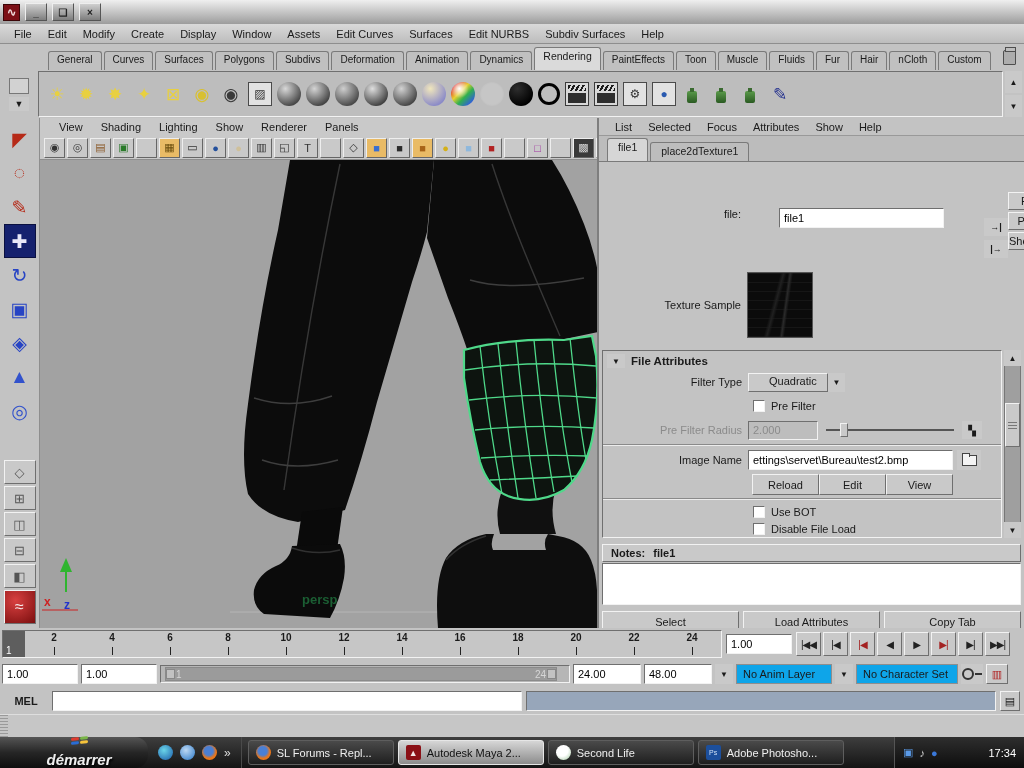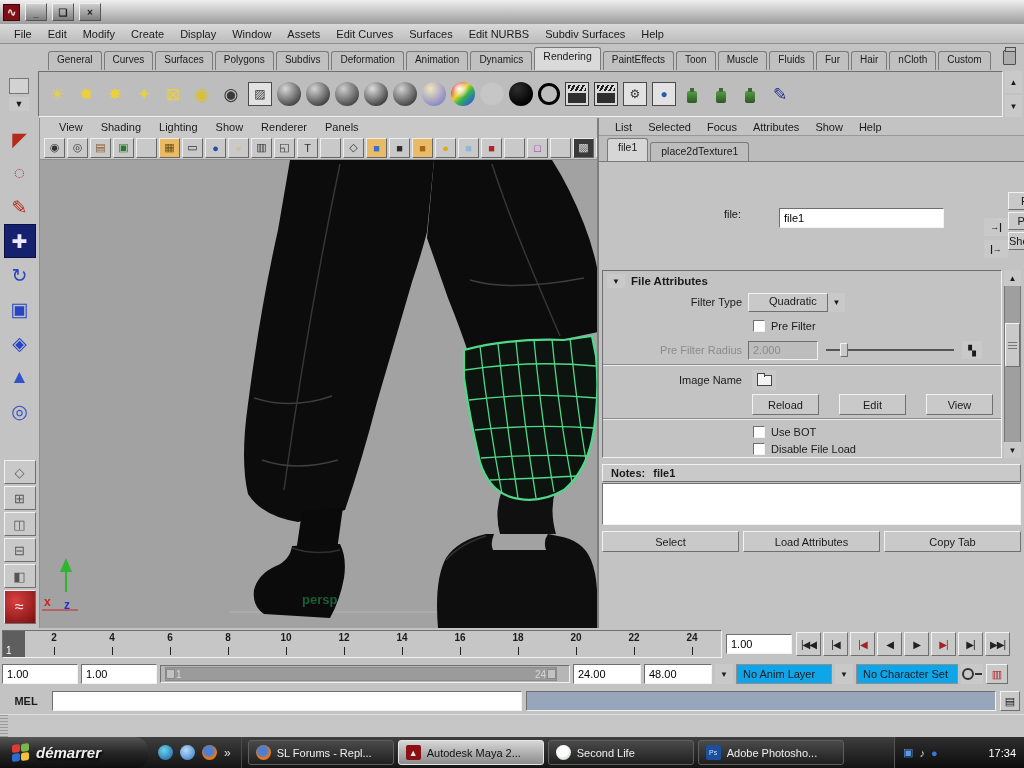--- a/index.html
+++ b/index.html
@@ -99,21 +99,21 @@
   .disabled { color:#8b8b8b; }
   .field.disabled { background:#bdbdbd; color:#8b8b8b; }
   .slider { position:relative; width:128px; height:14px; margin-left:8px; }
   .slider::before { content:""; position:absolute; top:6px; left:0; right:0; height:2px; background:#555; }
   .slider-handle { position:absolute; top:0; left:14px; width:8px; height:14px; background:#c9c9c9; border:1px solid; border-color:#f2f2f2 #6f6f6f #6f6f6f #f2f2f2; }
   .mapbtn { width:20px; height:18px; margin-left:8px; font-size:10px; }
   .divider { height:2px; border-top:1px solid #8a8a8a; border-bottom:1px solid #ececec; margin:3px 0; }
   .folder-btn { width:24px; height:20px; margin-left:4px; position:relative; }
   .folder-btn::before { content:""; width:13px; height:9px; background:#f4f4f4; border:1px solid #444; }
   .folder-btn::after { content:""; position:absolute; top:3px; left:5px; width:6px; height:3px; background:#f4f4f4; border:1px solid #444; border-bottom:none; }
-  .ae-btnrow { display:flex; gap:20px; padding-left:149px; margin:3px 0; }
+  .ae-btnrow { display:flex; gap:0; padding-left:149px; margin:3px 0; }
   .ae-btnrow .btn { width:67px; height:21px; border:1px solid; border-color:#f2f2f2 #6f6f6f #6f6f6f #f2f2f2; }
   .chk-row { display:flex; align-items:center; height:17px; padding-left:150px; }
   #ae-scrollbar { width:17px; display:flex; flex-direction:column; margin-left:2px; }
   #ae-scrollbar .btn { height:16px; font-size:8px; }
   #ae-sb-track { flex:1; background:#9f9f9f; position:relative; border-left:1px solid #777; border-right:1px solid #777; }
   #ae-sb-thumb { position:absolute; top:24%; left:0; right:0; height:44px; background:#c9c9c9; border:1px solid; border-color:#f2f2f2 #6f6f6f #6f6f6f #f2f2f2; display:flex; align-items:center; justify-content:center; }
   #ae-sb-thumb::after { content:""; width:9px; height:7px; background:repeating-linear-gradient(0deg,#777 0 1px,transparent 1px 3px); }
   #notes-panel { margin-top:6px; }
   #notes-head { height:18px; background:#c9c9c9; border:1px solid; border-color:#f2f2f2 #6f6f6f #6f6f6f #f2f2f2; display:flex; align-items:center; gap:8px; padding:0 8px; font-weight:bold; }
   #notes-box { height:42px; background:#fff; border:1px solid; border-color:#6f6f6f #f2f2f2 #f2f2f2 #6f6f6f; margin-top:1px; }
@@ -151,21 +151,21 @@
   #mel-input { width:470px; height:20px; flex:none; }
   #mel-results { flex:1; height:20px; background:#97a6ba; border:1px solid; border-color:#6f6f6f #f2f2f2 #f2f2f2 #6f6f6f; }
   #script-btn { width:20px; height:20px; font-size:11px; }
 
   
   #helpline { height:23px; background:#c6c6c6; border-top:1px solid #dedede; display:flex; align-items:center; }
   .grip { width:8px; height:100%; background:repeating-linear-gradient(0deg,#9a9a9a 0 1px,transparent 1px 3px); }
 
   
   #taskbar { height:31px; background:linear-gradient(#3e3e3e,#141414); display:flex; align-items:stretch; color:#eee; }
-  #startbtn { width:148px; background:linear-gradient(#555 0%,#262626 50%,#0e0e0e 100%); border-radius:0 13px 13px 0; display:flex; align-items:center; gap:7px; padding:0 16px 0 12px; font-size:15px; font-weight:bold; font-style:italic; text-shadow:1px 2px 2px #000; }
+  #startbtn { width:148px; background:linear-gradient(#555 0%,#262626 50%,#0e0e0e 100%); border-radius:0 13px 13px 0; display:flex; align-items:center; gap:7px; padding:0 16px 0 26px; font-size:15px; font-weight:bold; font-style:italic; text-shadow:1px 2px 2px #000;flex-direction:column; }
   .winlogo { width:17px; height:17px; display:grid; grid-template-columns:1fr 1fr; grid-template-rows:1fr 1fr; gap:1px; transform:skewY(-6deg); }
   .winlogo i { border-radius:2px; }
   #quicklaunch { display:flex; align-items:center; gap:7px; padding:0 10px; border-right:1px solid #4a4a4a; }
   .ql { width:15px; height:15px; border-radius:50%; }
   .chev { color:#ddd; font-size:12px; }
   #tasks { flex:1; display:flex; gap:4px; padding:3px 6px; min-width:0; }
   .task { width:146px; background:linear-gradient(#4a4a4a,#1f1f1f); border:1px solid #5e5e5e; border-radius:3px; display:flex; align-items:center; gap:6px; padding:0 7px; white-space:nowrap; overflow:hidden; color:#efefef; }
   .task.active { background:linear-gradient(#d6d6d6,#8c8c8c); color:#111; border-color:#e6e6e6; }
   .task-ic { width:15px; height:15px; flex:none; display:flex; align-items:center; justify-content:center; }
   .ic-firefox .task-ic { border-radius:50%; background:radial-gradient(circle at 45% 40%, #4a7fd4 0 35%, #e8761a 60%); }
@@ -419,20 +419,24 @@
         <div id="ae-right-btns">
           <div class="btn">Focus</div>
           <div class="btn">Presets</div>
           <div class="showhide">
             <div class="btn">Show</div>
             <div class="btn">Hide</div>
           </div>
         </div>
       </div>
 
+      <div id="ae-texrow">
+        <span class="ae-label">Texture Sample</span>
+        <div class="swatch"></div>
+      </div>
 
       <div id="ae-scrollarea">
         <div id="ae-frames">
           <div class="sec-head">
             <div class="btn tri-btn">▼</div>
             <span class="sec-title">File Attributes</span>
           </div>
           <div class="ae-row">
             <span class="ae-label">Filter Type</span>
             <div class="dd">Quadratic</div>
@@ -446,20 +450,21 @@
             <span class="ae-label disabled">Pre Filter Radius</span>
             <input class="field disabled" style="width: 70px; height: 19px;" value="2.000">
             <div class="slider">
                 <div class="slider-handle"></div>
               </div>
             <div class="btn mapbtn">▚</div>
           </div>
           <div class="divider"></div>
           <div class="ae-row">
             <span class="ae-label">Image Name</span>
+            <input class="field" style="width: 205px; height: 20px;" value="ettings\servet\Bureau\test2.bmp">
             <div class="btn folder-btn"></div>
           </div>
           <div class="ae-btnrow">
             <div class="btn">Reload</div>
             <div class="btn">Edit</div>
             <div class="btn">View</div>
           </div>
           <div class="divider"></div>
           <div>
 

